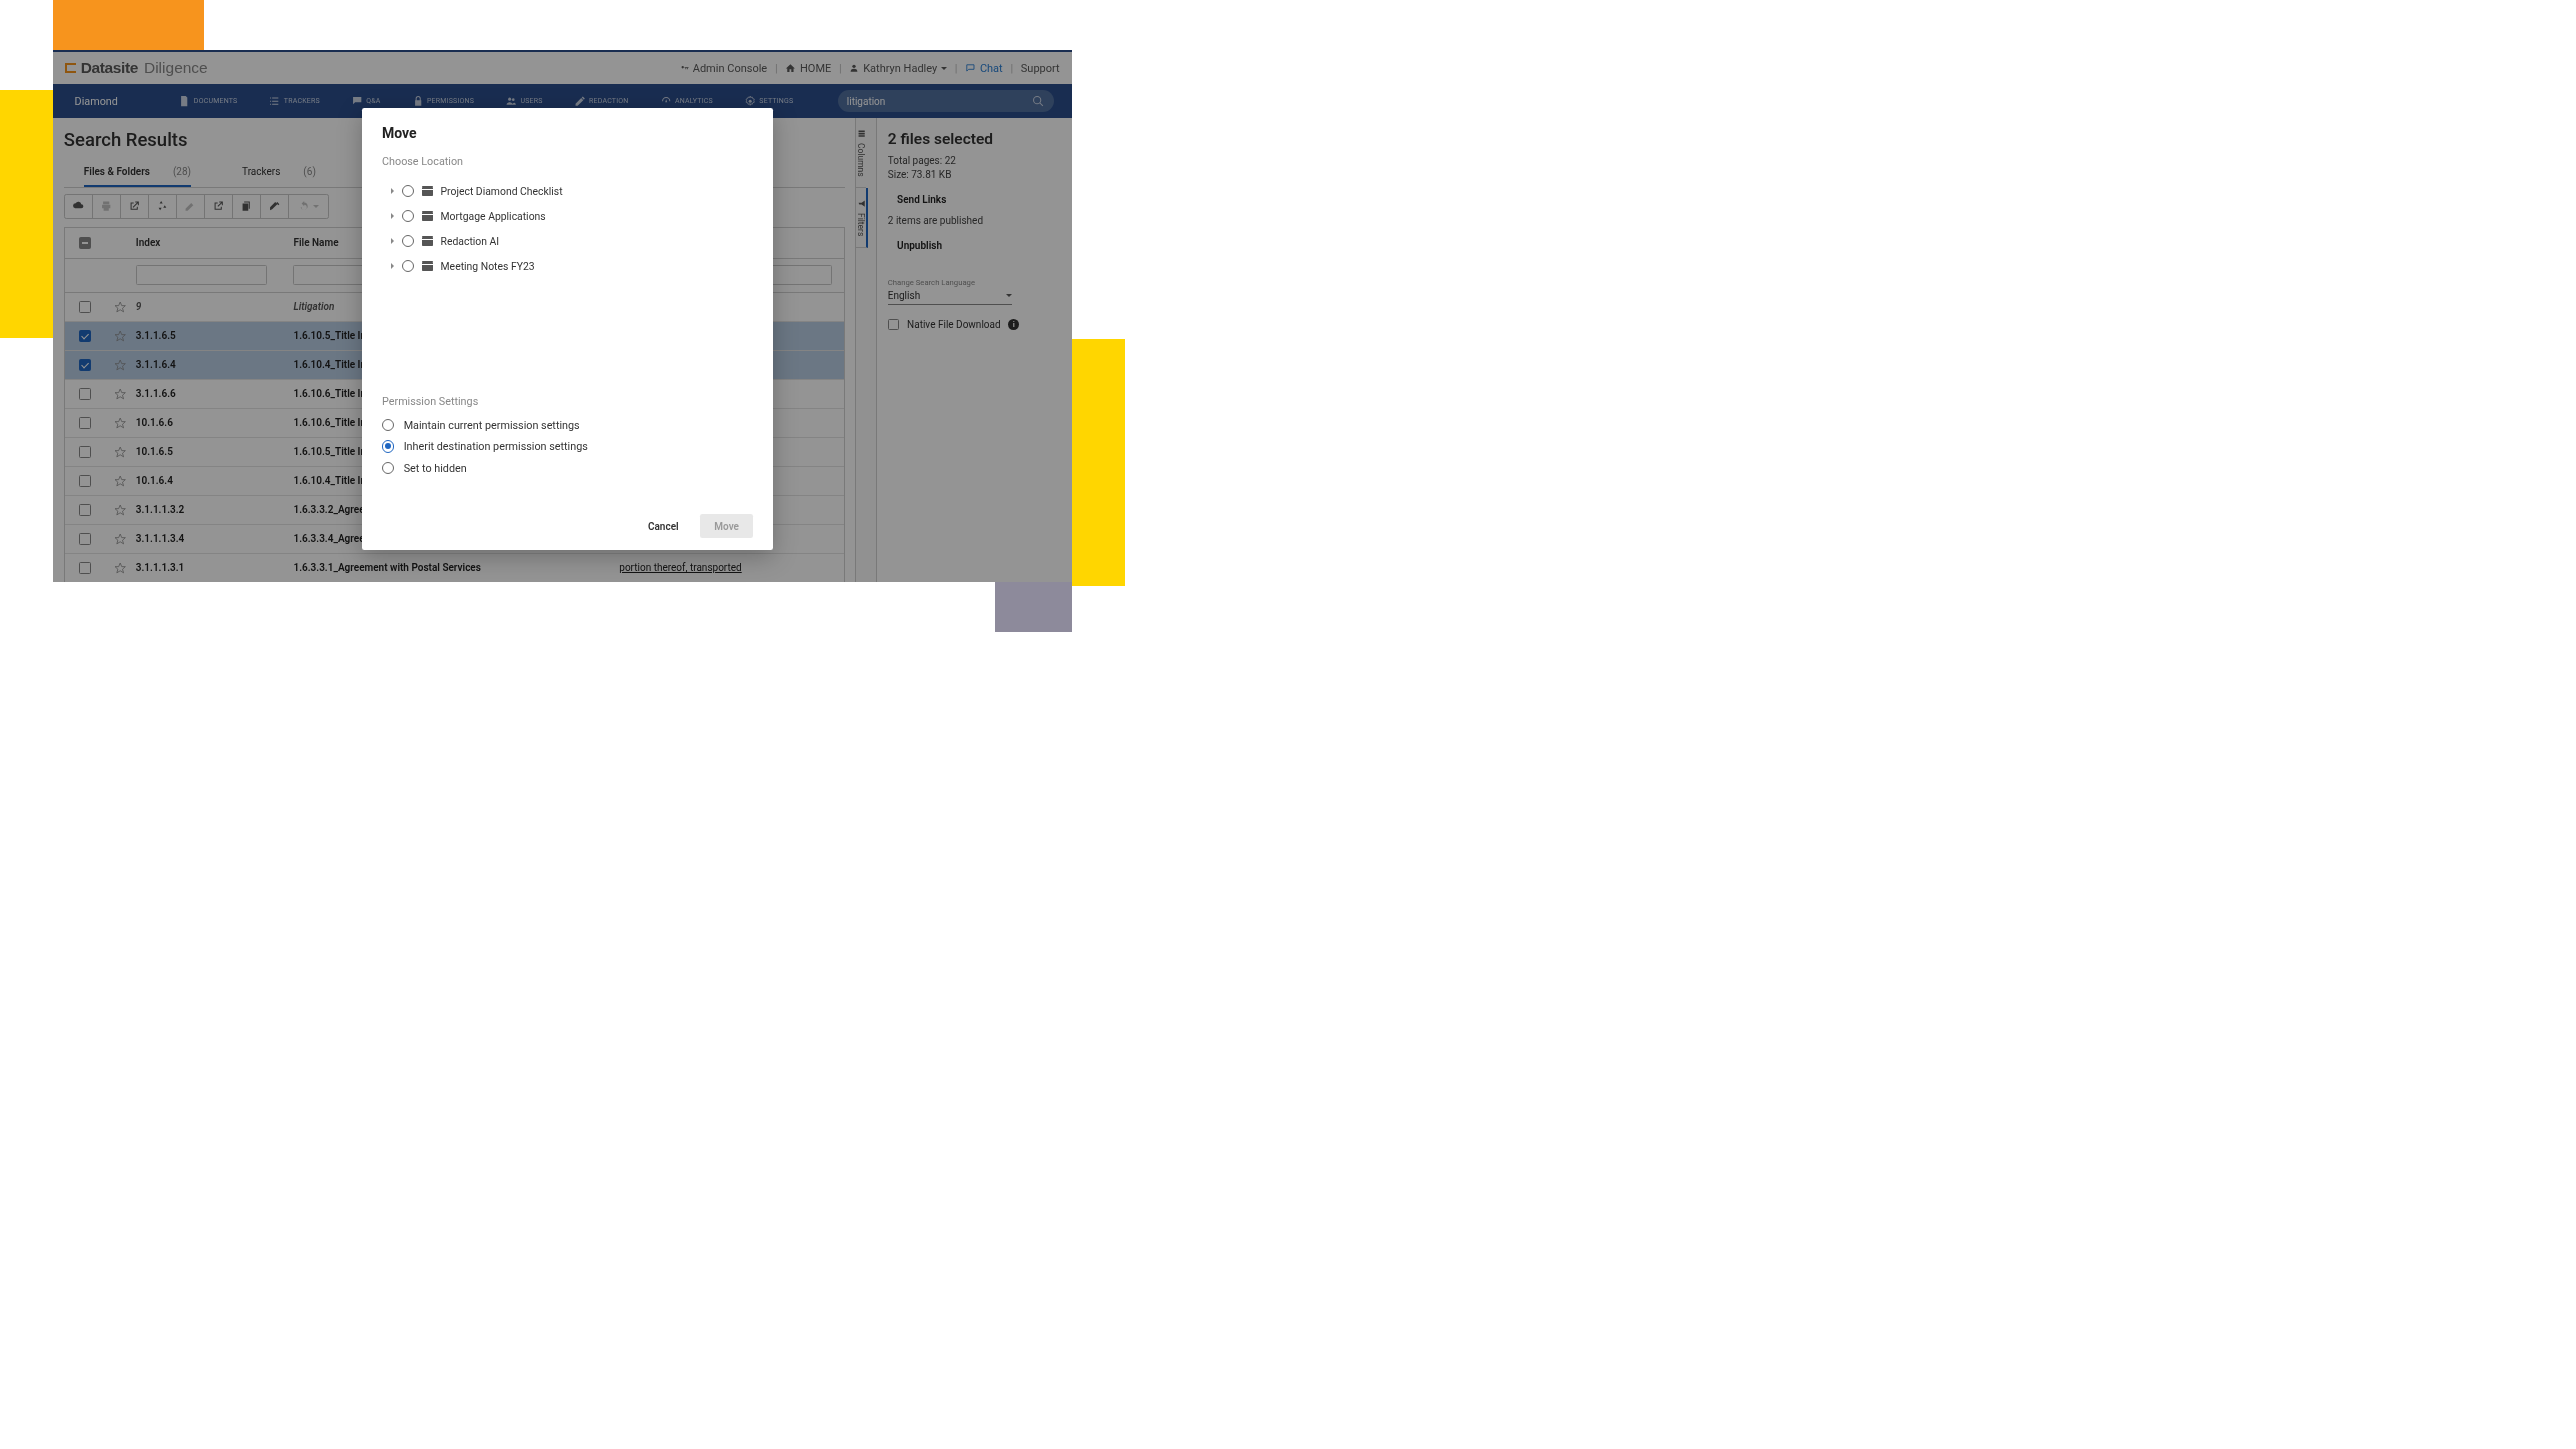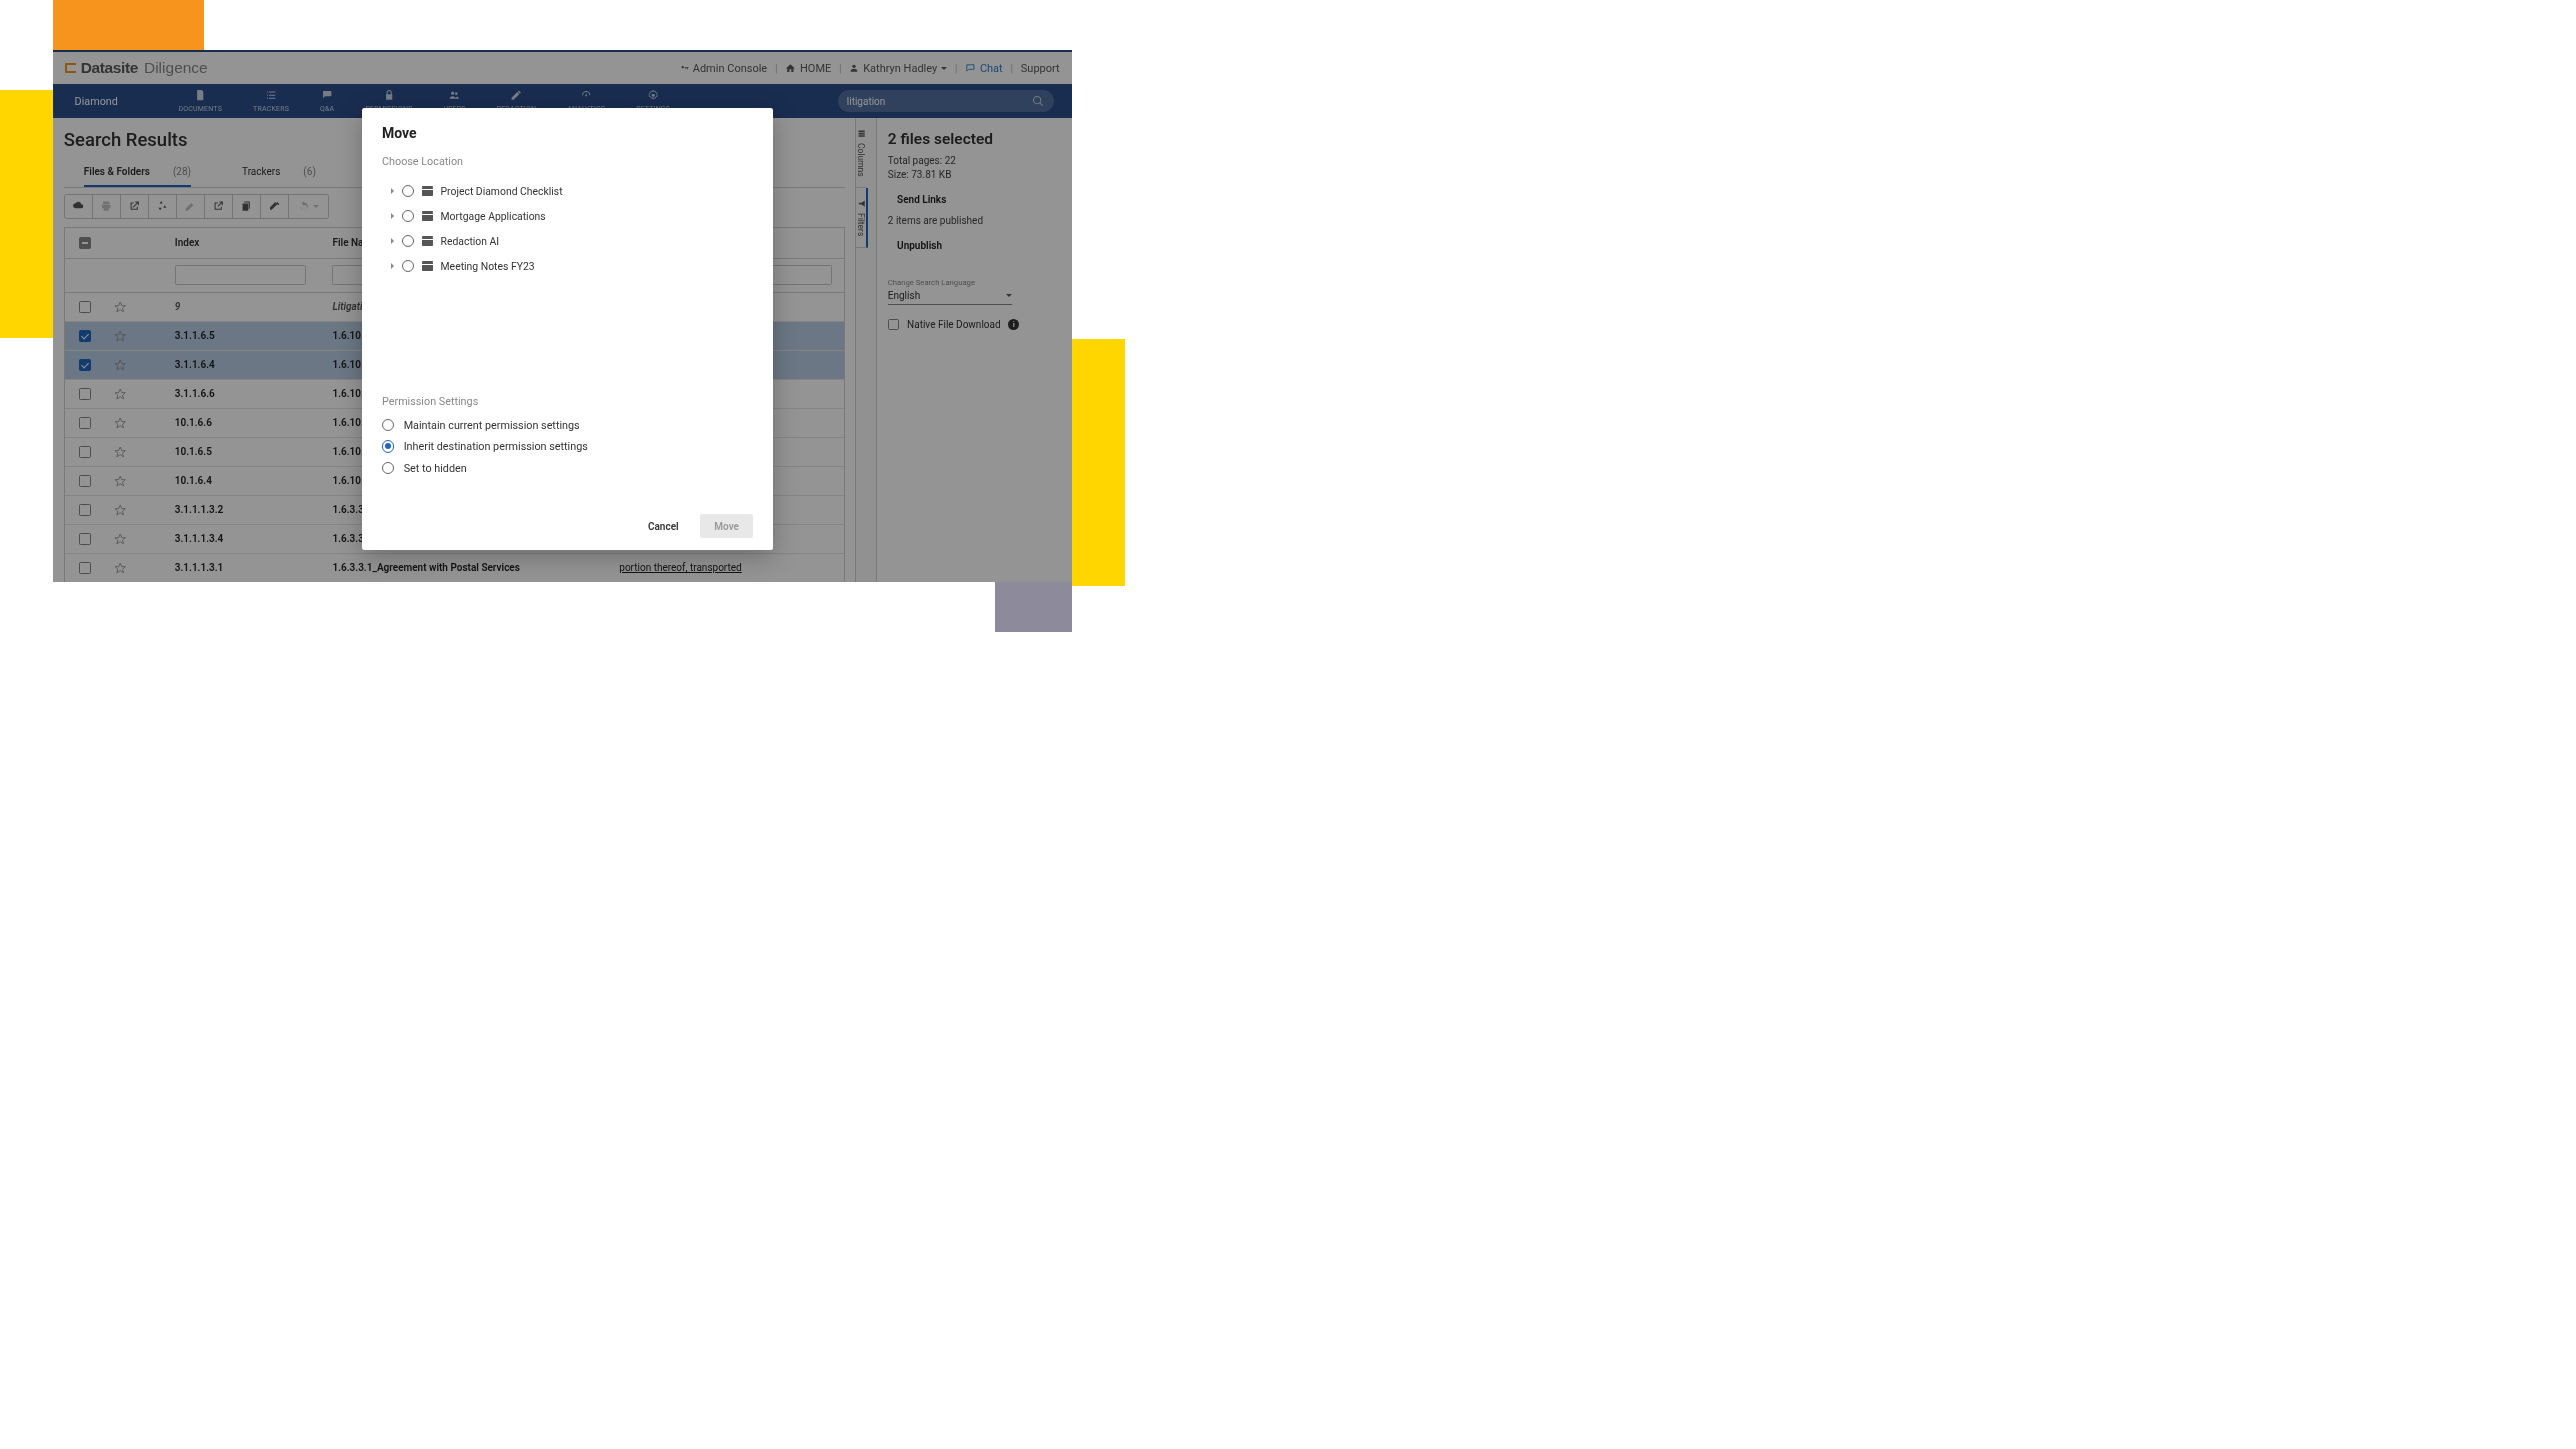--- a/index.html
+++ b/index.html
@@ -27,21 +27,21 @@
 .topbar-right { display: flex; align-items: center; gap: 7.7px; font-size: 11px; color: #5A5A5A; }
 .topbar-right .sep { color: #bbb; }
 .topbar-right .link { display: flex; align-items: center; gap: 3.9px; cursor: pointer; }
 .topbar-right .chat { color: #2B7FD4; }
 .caret-down { width: 0; height: 0; border-left: 3.1px solid transparent; border-right: 3.1px solid transparent; border-top: 3.9px solid #5A5A5A; display: inline-block; }
 
 
 .navbar { height: 34px; background: #2B4E8C; display: flex; align-items: center; color: #cdd6e6; }
 .nav-project { padding: 0 21.6px; font-size: 10.8px; color: #fff; }
 .nav-items { display: flex; gap: 31px; margin-left: 39px; }
-.nav-item { display: flex; flex-direction: column; align-items: center; font-size: 7px; letter-spacing: 0.2px; cursor: pointer; gap: 3px; }
+.nav-item { display: flex; flex-direction: row; align-items: center; font-size: 7px; letter-spacing: 0.2px; cursor: pointer; gap: 3px; }
 .nav-item svg, .nav-item .nicon { width: 12.4px; height: 12.4px; fill: #cdd6e6; }
 .search-box { margin-left: auto; margin-right: 18.5px; background: #52709F; border-radius: 14px; height: 21.6px; width: 216px; display: flex; align-items: center; padding: 0 9.3px; }
 .search-box input { background: transparent; border: none; outline: none; color: #fff; font-size: 10px; flex: 1; }
 .search-box .sicon { width: 12.4px; height: 12.4px; stroke: #cdd6e6; fill: none; stroke-width: 2; }
 
 
 .content { position: absolute; top: 68px; left: 0; right: 0; bottom: 0; display: flex; }
 .main { flex: 1; padding: 10.8px 10.8px 0 10.8px; overflow: hidden; }
 .page-title { font-size: 18.5px; font-weight: 500; color: #333; margin-bottom: 9.3px; }
 
@@ -57,21 +57,21 @@
 .btn-group .tbtn { width: 28px; display: flex; align-items: center; justify-content: center; cursor: pointer; border-right: 0.8px solid #c8c8c8; color: #555; }
 .btn-group .tbtn:last-child { border-right: none; }
 .tbtn svg { width: 12.4px; height: 12.4px; fill: #555; }
 .automations { color: #3F51B5; font-size: 10px; font-weight: 500; cursor: pointer; }
 
 
 .table { border: 0.8px solid #d0d0d0; border-bottom: none; }
 .thead { display: flex; align-items: center; height: 31px; background: #fff; border-bottom: 0.8px solid #d0d0d0; font-size: 10px; font-weight: 600; color: #333; }
 .col-check { width: 40px; display: flex; justify-content: center; }
 .col-star { width: 31px; display: flex; justify-content: center; }
-.col-index { width: 150px; padding-left: 0; margin-left: 39px; }
+.col-index { width: 150px; padding-left: 0; }
 .col-filename { flex: 1; padding-left: 7.7px; }
 .col-right { width: 232px; padding-left: 7.7px; text-decoration: underline; }
 .filter-row { display: flex; align-items: center; height: 34px; border-bottom: 0.8px solid #d0d0d0; }
 .filter-row input { height: 20px; border: 0.8px solid #c8c8c8; border-radius: 1.5px; padding: 0 4.6px; font-size: 9.3px; }
 .filter-row .col-index input { width: 131px; }
 .filter-row .col-filename input { width: 95%; }
 .filter-row .col-right input { width: 95%; }
 .trow { display: flex; align-items: center; height: 29px; border-bottom: 0.8px solid #e3e3e3; font-size: 10px; color: #222; }
 .trow.group { font-style: italic; color: #555; }
 .trow.group .col-filename { font-style: italic; }

